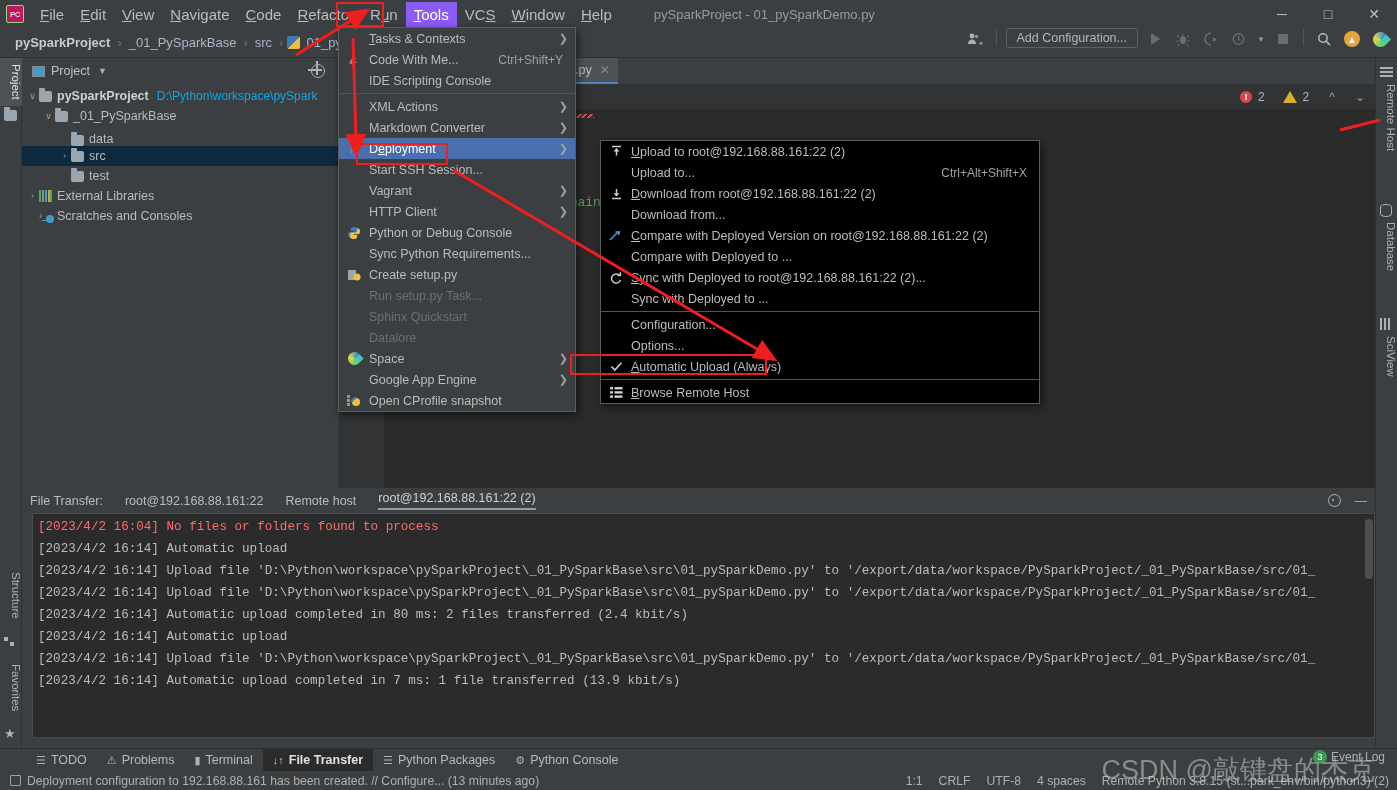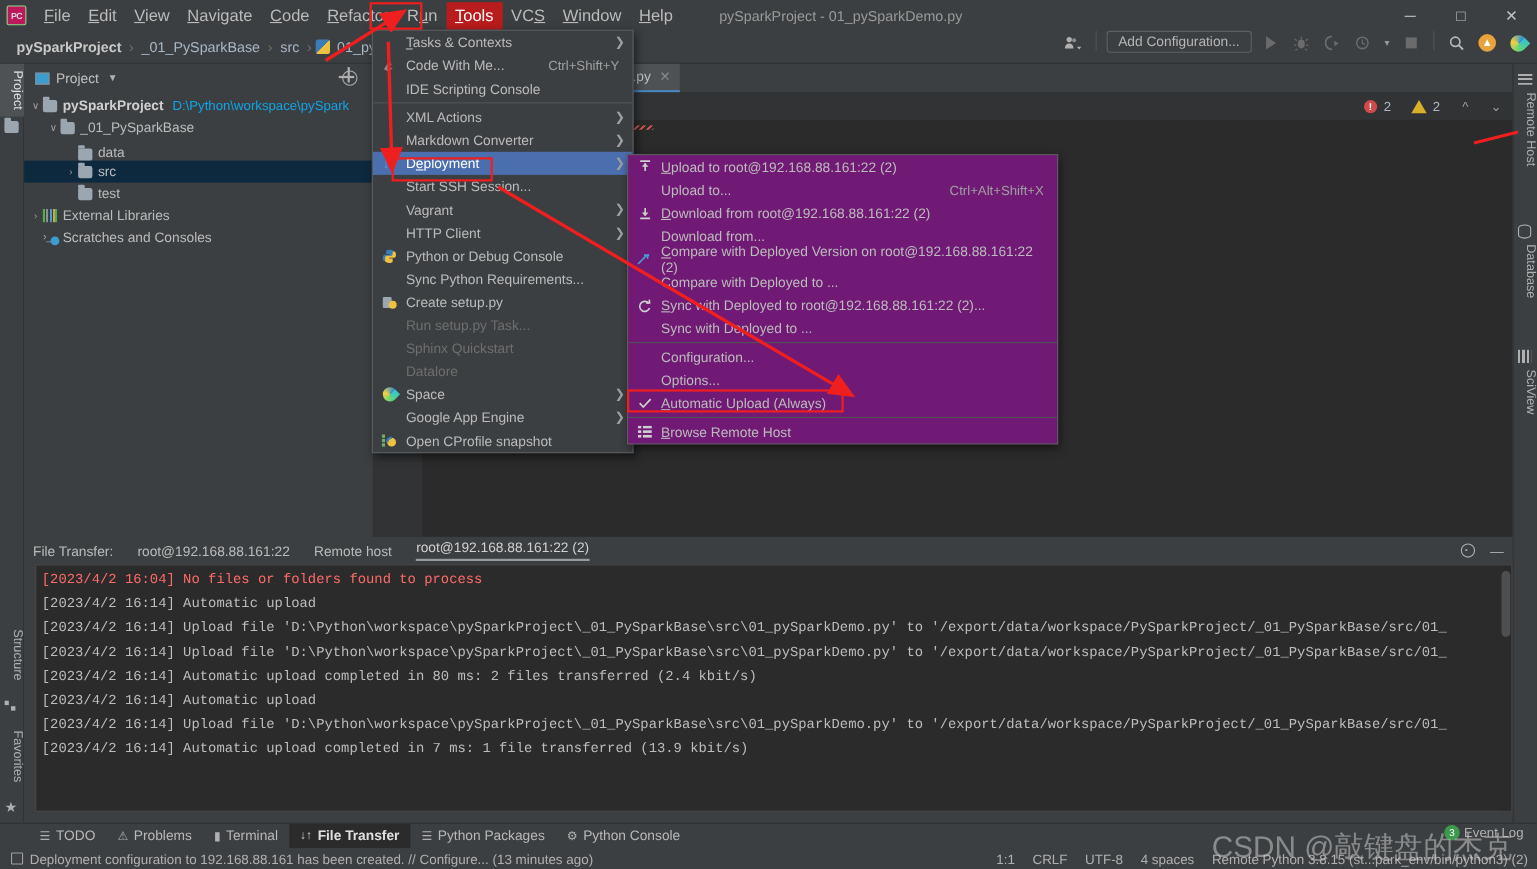--- a/index.html
+++ b/index.html
@@ -23,21 +23,21 @@
     border: 1px solid #8cd98c; border-radius: 2px;
     display: flex; align-items: center; justify-content: center;
     font-size: 8px; color: #d8d8d8; font-weight: bold; letter-spacing: -0.5px;
     background: #be185d;
   }
   .mitem {
     padding: 4px 8px; color: #bbbbbb; font-size: 15px; white-space: nowrap;
     position: relative;
   }
   .mitem u { text-decoration: underline; }
-  .mitem.active { background: #b91c1c; color: #ffffff; }
+  .mitem.active { background: #8b5cf6; color: #ffffff; }
   .win-title {
     margin-left: 34px; color: #9a9a9a; font-size: 13px;
   }
   .win-ctrls {
     position: absolute; right: 0; top: 0; height: 28px;
     display: flex; align-items: center;
   }
   .wbtn { width: 46px; height: 28px; display: flex; align-items: center;
           justify-content: center; color: #c0c0c0; font-size: 14px; }
 
@@ -186,22 +186,22 @@
   }
   .mrow.sel { background: #4b6eaf; color: #ffffff; }
   .mrow.disabled { color: #6e6e6e; }
   .mrow .arrowr { position: absolute; right: 7px; color: #a0a0a0; font-size: 11px; }
   .mrow .shortcut { position: absolute; right: 12px; color: #a0a0a0; font-size: 12px; }
   .mrow .micon { position: absolute; left: 7px; width: 16px; height: 16px;
                  display:flex;align-items:center;justify-content:center;font-size:11px; }
   .msep { height: 1px; background: #515356; margin: 2px 0; }
 
   .submenu {
-    position: absolute; left: 570px; top: 140px; width: 392px;
-    background: #701a75; border: 1px solid #5a5c5e;
+    position: absolute; left: 600px; top: 140px; width: 440px;
+    background: #000000; border: 1px solid #5a5c5e;
     box-shadow: 2px 3px 8px rgba(0,0,0,.55); z-index: 60;
   }
   .submenu .mrow { height: 21px; }
 
   
   .redbox { position: absolute; border: 2px solid #f01f1f; z-index: 80; pointer-events:none; }
 
   
   .arrowsvg { position: absolute; left:0; top:0; width:1397px; height:790px;
               z-index:79; pointer-events:none; }

